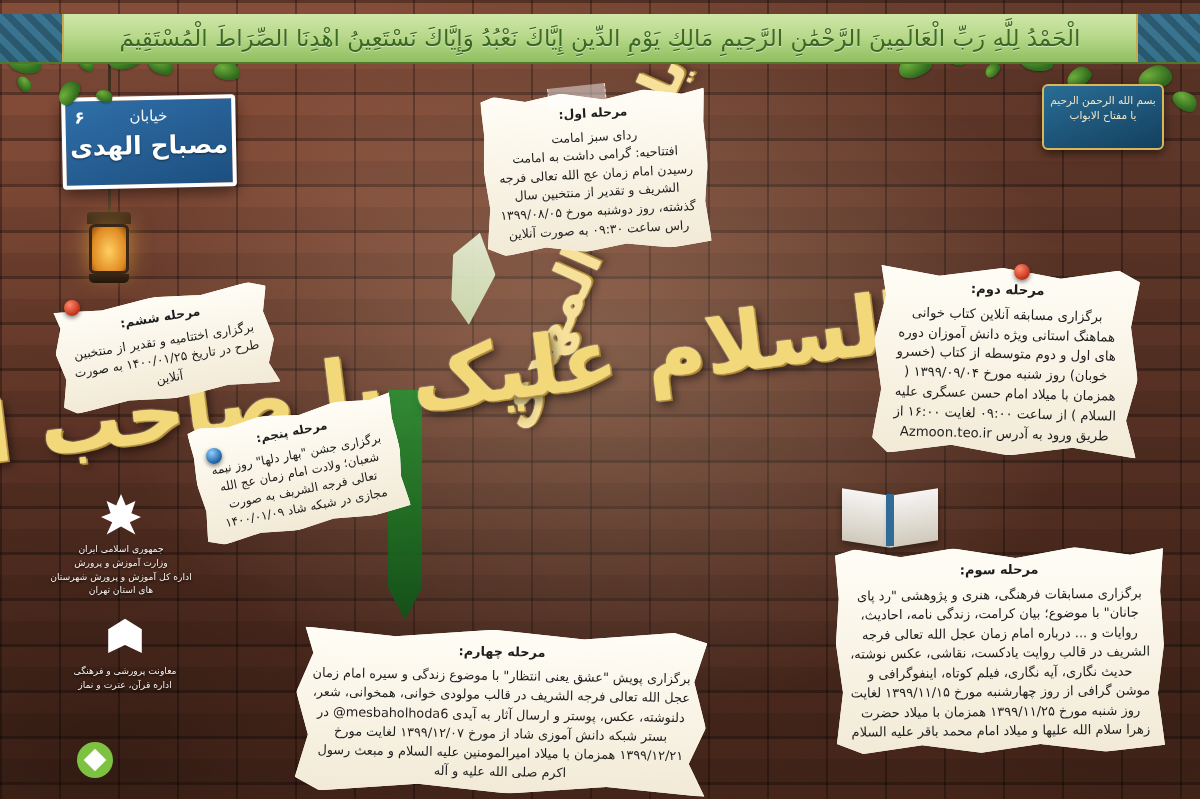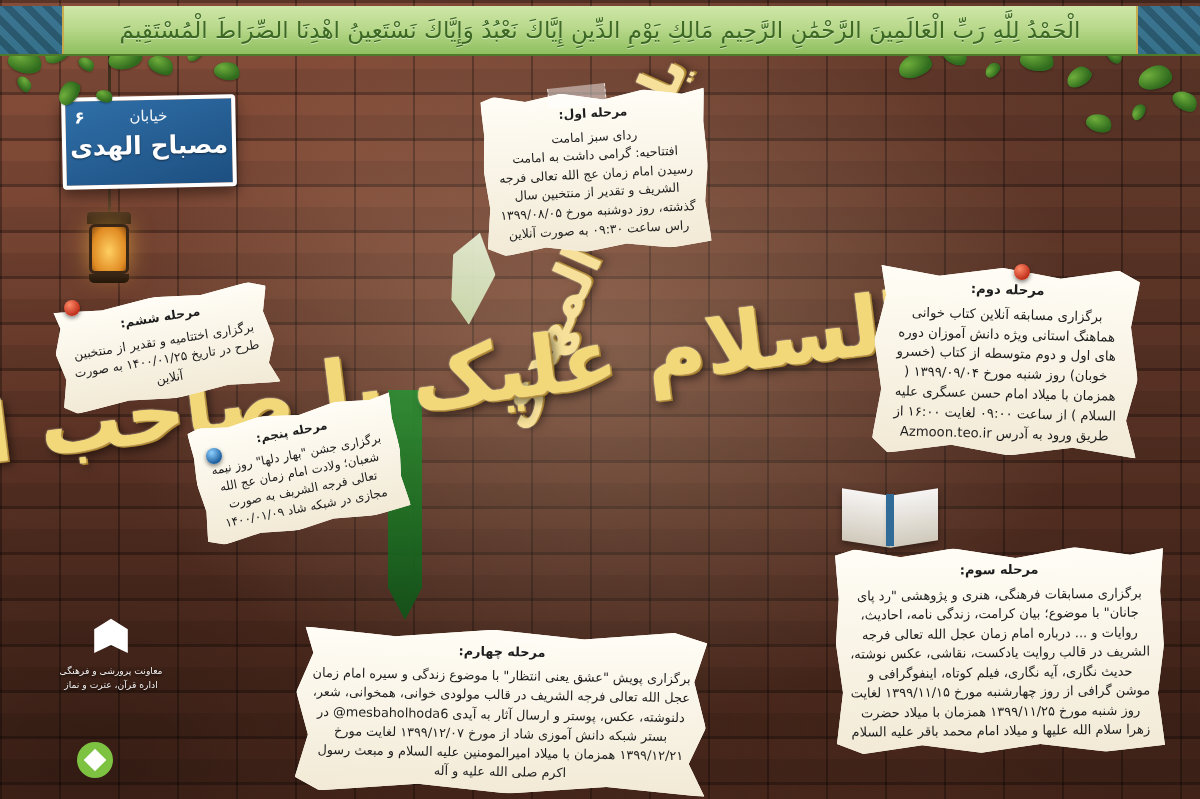--- a/index.html
+++ b/index.html
@@ -53,21 +53,21 @@
     inset: 0;
     background:
       repeating-linear-gradient(180deg, rgba(255,255,255,0.035) 0 23px, rgba(0,0,0,0.05) 23px 46px);
     mix-blend-mode: overlay;
     pointer-events: none;
   }
 
   
   .top-band {
     position: absolute;
-    left: 0; top: 6px;
+    left: 0; top: 14px;
     width: 1200px;
     height: 48px;
     background: linear-gradient(180deg, #cfe6a8 0%, #b9d98c 45%, #8fbf5f 100%);
     border-bottom: 2px solid #4f7a2c;
     overflow: hidden;
     z-index: 6;
   }
   .top-band-text {
     position: absolute;
     inset: 0;
@@ -349,21 +349,21 @@
     position: absolute;
     z-index: 8;
     color: #f4f4f4;
     text-align: center;
     font-size: 9.2px;
     line-height: 1.5;
     text-shadow: 0 1px 3px rgba(0,0,0,0.8);
     width: 150px;
   }
   #logo-moe { left: 46px; top: 494px; }
-  #logo-parvaresh { left: 36px; top: 616px; text-align: center; }
+  #logo-parvaresh { left: 50px; top: 616px; text-align: center; }
   #logo-bank { left: 60px; top: 742px; width: 70px; }
   .emblem {
     width: 40px; height: 44px;
     margin: 0 auto 4px auto;
     position: relative;
   }
   .emblem.iran::before {
     content: "";
     position: absolute; inset: 0;
     background: #ffffff;
@@ -459,20 +459,22 @@
     <div class="lantern-body"></div>
     <div class="lantern-base"></div>
   </div>
 
   <div class="street-sign">
     <div class="num">۶</div>
     <div class="line1">خیابان</div>
     <div class="line2">مصباح الهدی</div>
   </div>
 
+  <div class="bismillah" style="white-space:pre-line;">بسم الله الرحمن الرحیم
+یا مفتاح الابواب</div>
 
 
   <div class="calligraphy">
     <div class="green-flag"></div>
     <div class="calli-bird"></div>
     <div class="calli-sub">یا صالح المهدی</div>
     <div class="calli-main">السلام علیک یا صاحب الزمان</div>
   </div>
 
   <div class="open-book">
@@ -509,20 +511,26 @@
     <span class="body">برگزاری جشن "بهار دلها" روز نیمه شعبان؛ ولادت امام زمان عج الله تعالی فرجه الشریف به صورت مجازی در شبکه شاد ۱۴۰۰/۰۱/۰۹</span>
   </div>
   <div class="pin" style="left:206px; top:448px; background:radial-gradient(circle at 35% 30%,#8fd0ff,#1d5f9e 70%);"></div>
 
   <div class="note torn-b" id="note-stage6">
     <span class="title">مرحله ششم:</span>
     <span class="body">برگزاری اختتامیه و تقدیر از منتخبین طرح در تاریخ ۱۴۰۰/۰۱/۲۵ به صورت آنلاین</span>
   </div>
   <div class="pin" style="left:64px; top:300px;"></div>
 
+  <div class="logo-block" id="logo-moe">
+    <div class="emblem iran"></div>
+    <div style="white-space:pre-line;">جمهوری اسلامی ایران
+وزارت آموزش و پرورش
+اداره کل آموزش و پرورش شهرستان های استان تهران</div>
+  </div>
 
   <div class="logo-block" id="logo-parvaresh">
     <div class="emblem book"></div>
     <div style="white-space:pre-line;">معاونت پرورشی و فرهنگی
 اداره قرآن، عترت و نماز</div>
   </div>
 
   <div class="logo-block" id="logo-bank">
     <div class="emblem bank"></div>
   </div>

